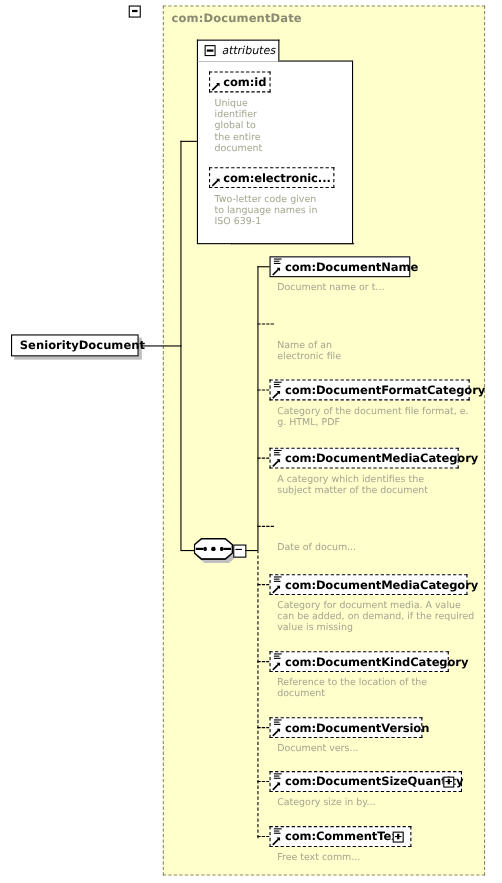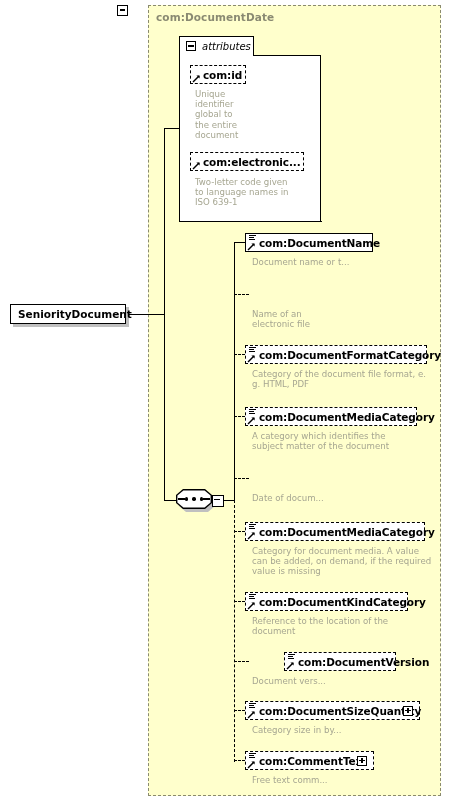--- a/index.html
+++ b/index.html
@@ -354,21 +354,21 @@
       </div>
     <svg class="arrow-glyph" viewBox="0 0 9 9">
       <path d="M1 8 L7 2" stroke="#000" stroke-width="1.5" fill="none"></path>
       <path d="M7.6 1.4 L7.6 4.6 L4.4 1.4 Z" fill="#000"></path>
     </svg>
     <span class="node-label" style="left:13px;">com:DocumentKindCategory</span>
   </div>
   <div class="ann" style="left:252px;top:616px;width:186px;">Reference to the location of the
 document</div>
 
-  <div class="node dashed" style="left:245px;top:651.5px;width:112px;margin-left:39px;">
+  <div class="node dashed" style="left:245px;top:651.5px;width:139px;">
     <div class="shadow"></div>
     <div class="lines-icon">
         <i></i>
         <i></i>
         <i></i>
       </div>
     <svg class="arrow-glyph" viewBox="0 0 9 9">
       <path d="M1 8 L7 2" stroke="#000" stroke-width="1.5" fill="none"></path>
       <path d="M7.6 1.4 L7.6 4.6 L4.4 1.4 Z" fill="#000"></path>
     </svg>

